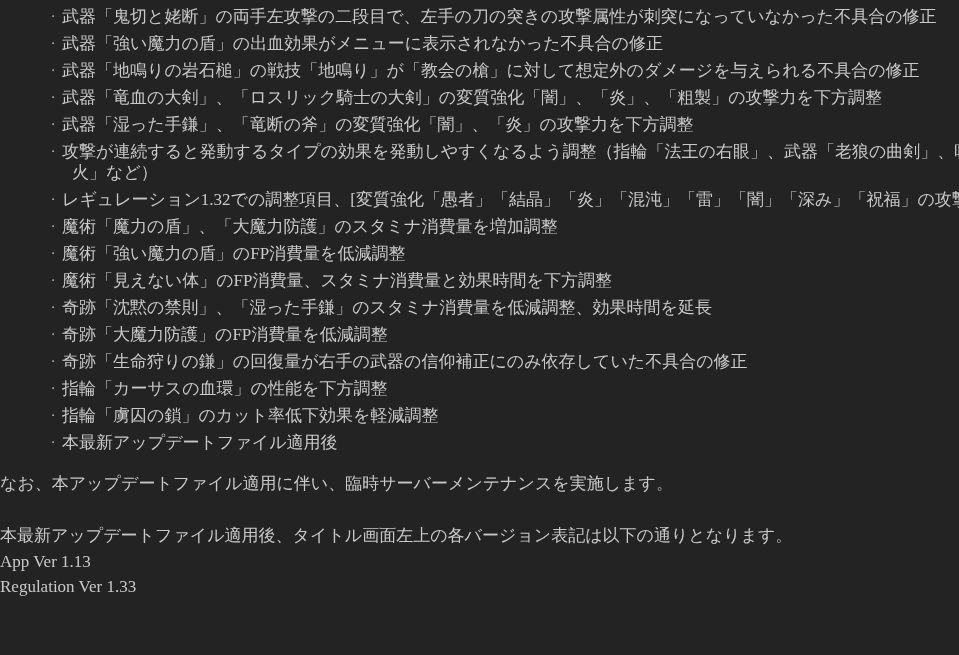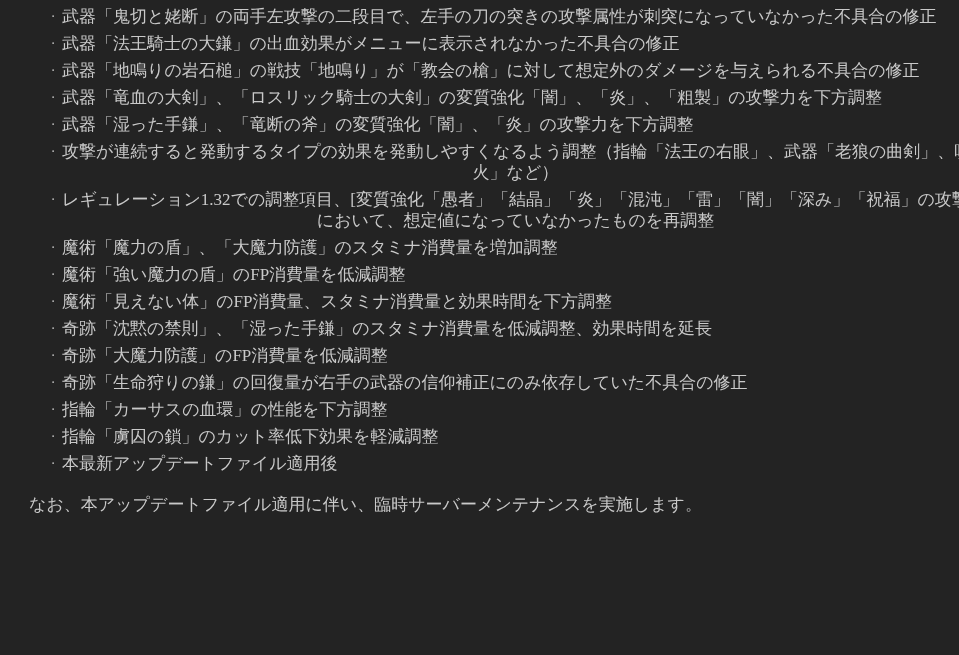--- a/index.html
+++ b/index.html
@@ -26,34 +26,32 @@
     position: relative;
     padding-left: 62px;
     margin-bottom: 6px;
   }
   .li .line {
     line-height: 21px;
     white-space: nowrap;
   }
   .li .line.cont {
     padding-left: 10px;
-    text-align: center;
   }
   .bullet {
     position: absolute;
     left: 46px;
     top: 0;
     width: 14px;
     line-height: 21px;
     font-size: 11px;
     text-align: center;
     color: #b8b8b8;
   }
   .para {
-    padding-left: 29px;
     white-space: nowrap;
   }
   .maintenance {
     margin-top: 18px;
   }
   .maintenance .line {
     line-height: 26px;
   }
   .version {
     margin-top: 26px;
@@ -74,21 +72,21 @@
 
   <div class="patch-list">
 
     <div class="li">
       <span class="bullet">・</span>
       <div class="line">武器「鬼切と姥断」の両手左攻撃の二段目で、左手の刀の突きの攻撃属性が刺突になっていなかった不具合の修正</div>
     </div>
 
     <div class="li">
       <span class="bullet">・</span>
-      <div class="line">武器「法王騎士の大鎌」の出血効果がメニューに表示されなかった不具合の修正</div>
+      <div class="line">武器「強い魔力の盾」の出血効果がメニューに表示されなかった不具合の修正</div>
     </div>
 
     <div class="li">
       <span class="bullet">・</span>
       <div class="line">武器「地鳴りの岩石槌」の戦技「地鳴り」が「教会の槍」に対して想定外のダメージを与えられる不具合の修正</div>
     </div>
 
     <div class="li">
       <span class="bullet">・</span>
       <div class="line">武器「竜血の大剣」、「ロスリック騎士の大剣」の変質強化「闇」、「炎」、「粗製」の攻撃力を下方調整</div>
@@ -101,21 +99,20 @@
 
     <div class="li">
       <span class="bullet">・</span>
       <div class="line">攻撃が連続すると発動するタイプの効果を発動しやすくなるよう調整（指輪「法王の右眼」、武器「老狼の曲剣」、呪術「カーサスの烽</div>
       <div class="line cont">火」など）</div>
     </div>
 
     <div class="li">
       <span class="bullet">・</span>
       <div class="line">レギュレーション1.32での調整項目、[変質強化「愚者」「結晶」「炎」「混沌」「雷」「闇」「深み」「祝福」の攻撃力と補正値を上方調整]</div>
-      <div class="line cont">において、想定値になっていなかったものを再調整</div>
     </div>
 
     <div class="li">
       <span class="bullet">・</span>
       <div class="line">魔術「魔力の盾」、「大魔力防護」のスタミナ消費量を増加調整</div>
     </div>
 
     <div class="li">
       <span class="bullet">・</span>
       <div class="line">魔術「強い魔力の盾」のFP消費量を低減調整</div>
@@ -155,14 +152,19 @@
       <span class="bullet">・</span>
       <div class="line">本最新アップデートファイル適用後</div>
     </div>
 
   </div>
 
   <div class="para maintenance">
     <div class="line">なお、本アップデートファイル適用に伴い、臨時サーバーメンテナンスを実施します。</div>
   </div>
 
+  <div class="para version">
+    <div class="intro">本最新アップデートファイル適用後、タイトル画面左上の各バージョン表記は以下の通りとなります。</div>
+    <div class="vline">App Ver 1.13</div>
+    <div class="vline">Regulation Ver 1.33</div>
+  </div>
 
 </div>
 
 </body></html>

